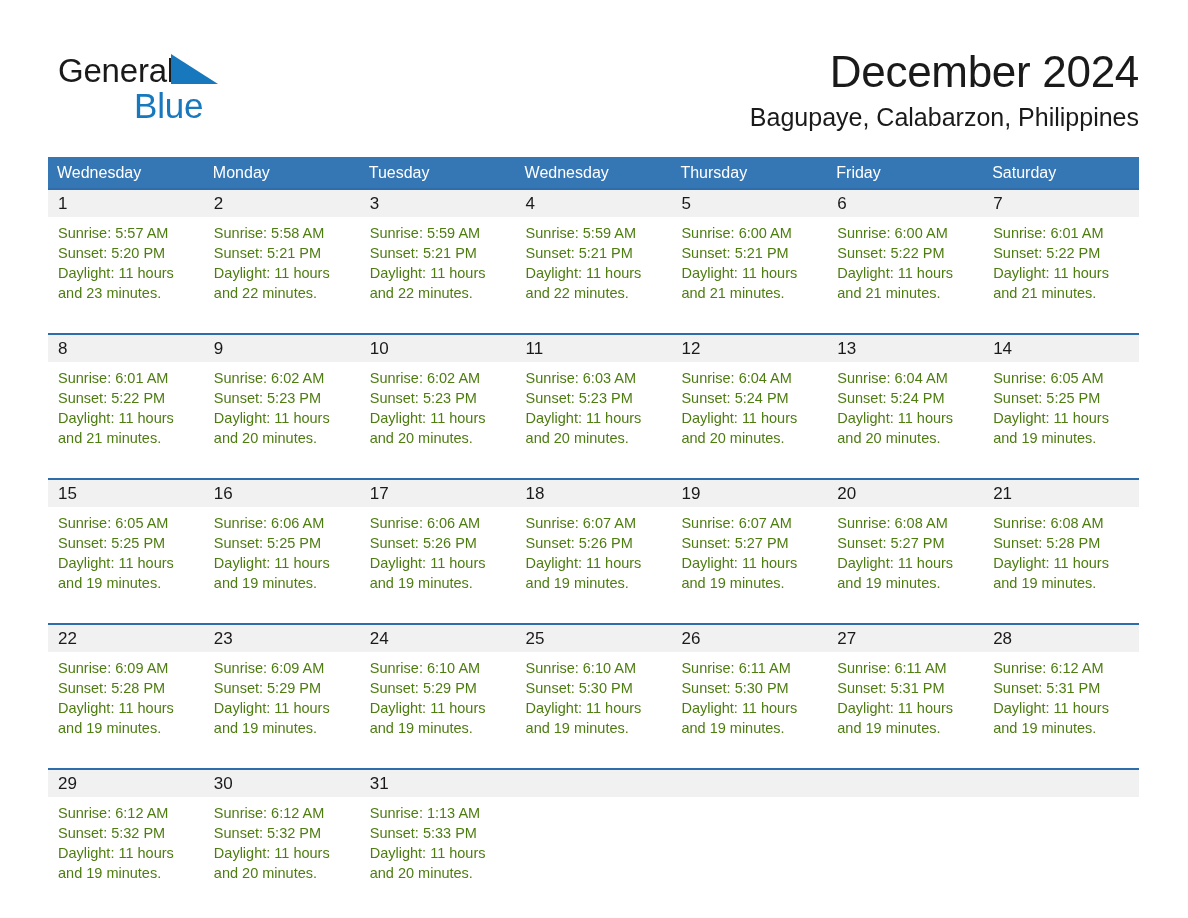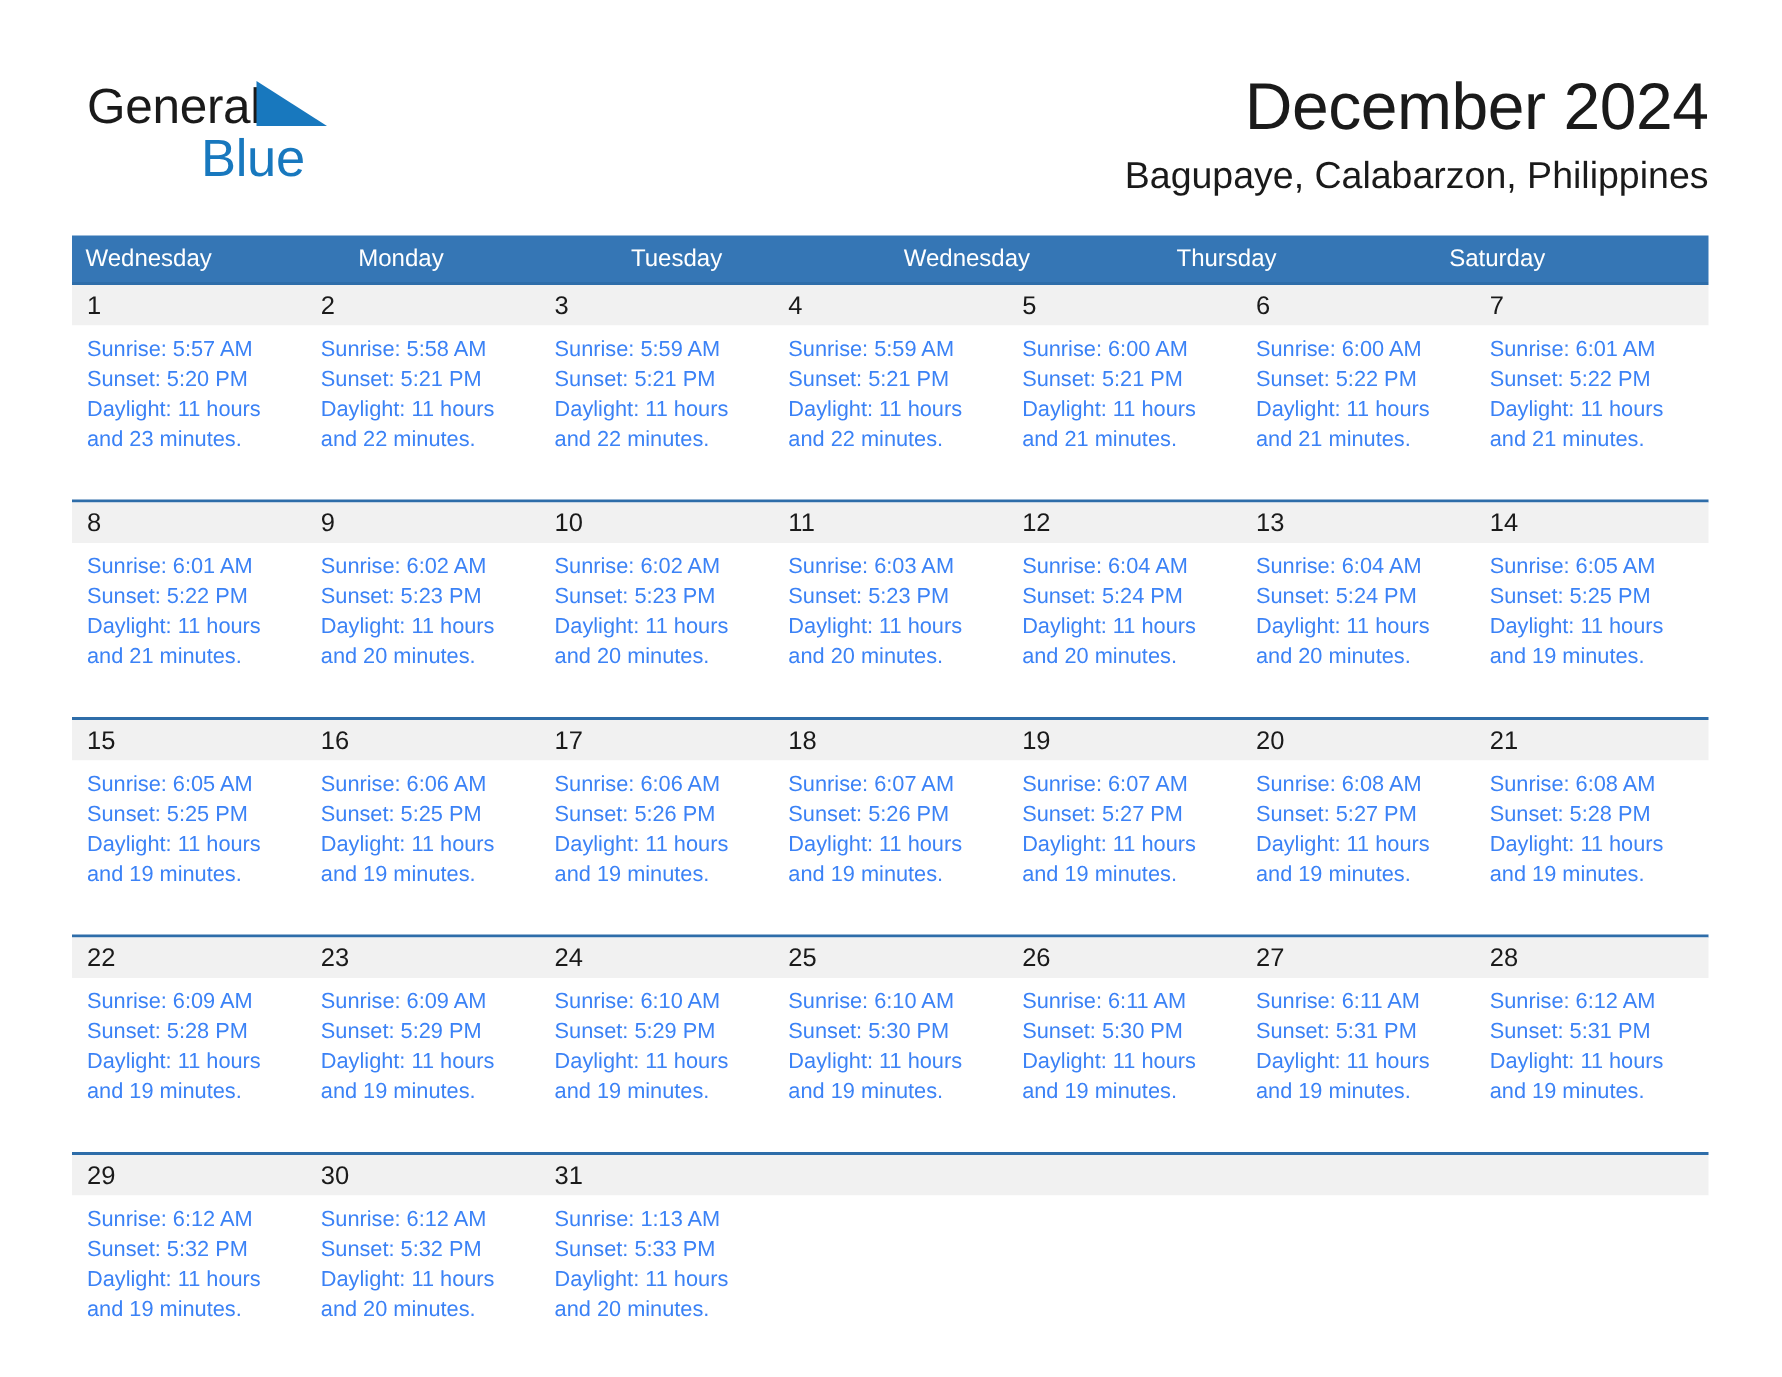--- a/index.html
+++ b/index.html
@@ -142,21 +142,21 @@
     background: #ffffff;
     height: 107px;
   }
   .info-cell {
     flex: 1 1 0;
     min-width: 0;
     padding: 6px 6px 0 10px;
     box-sizing: border-box;
     font-size: 14.5px;
     line-height: 20px;
-    color: #3b82f6;
+    color: #4d7c0f;
   }
   .info-cell .ln {
     display: block;
     white-space: nowrap;
   }
   .week-spacer {
     height: 9px;
     background: #ffffff;
   }
 </style>
@@ -182,20 +182,21 @@
   </div>
 
   <div class="calendar">
 
     <div class="weekday-row">
       <div class="weekday">Wednesday</div>
       <div class="weekday">Monday</div>
       <div class="weekday">Tuesday</div>
       <div class="weekday">Wednesday</div>
       <div class="weekday">Thursday</div>
+      <div class="weekday">Friday</div>
       <div class="weekday">Saturday</div>
     </div>
 
     <div class="week">
       <div class="week-dates">
         <div class="date-cell">1</div>
         <div class="date-cell">2</div>
         <div class="date-cell">3</div>
         <div class="date-cell">4</div>
         <div class="date-cell">5</div>

